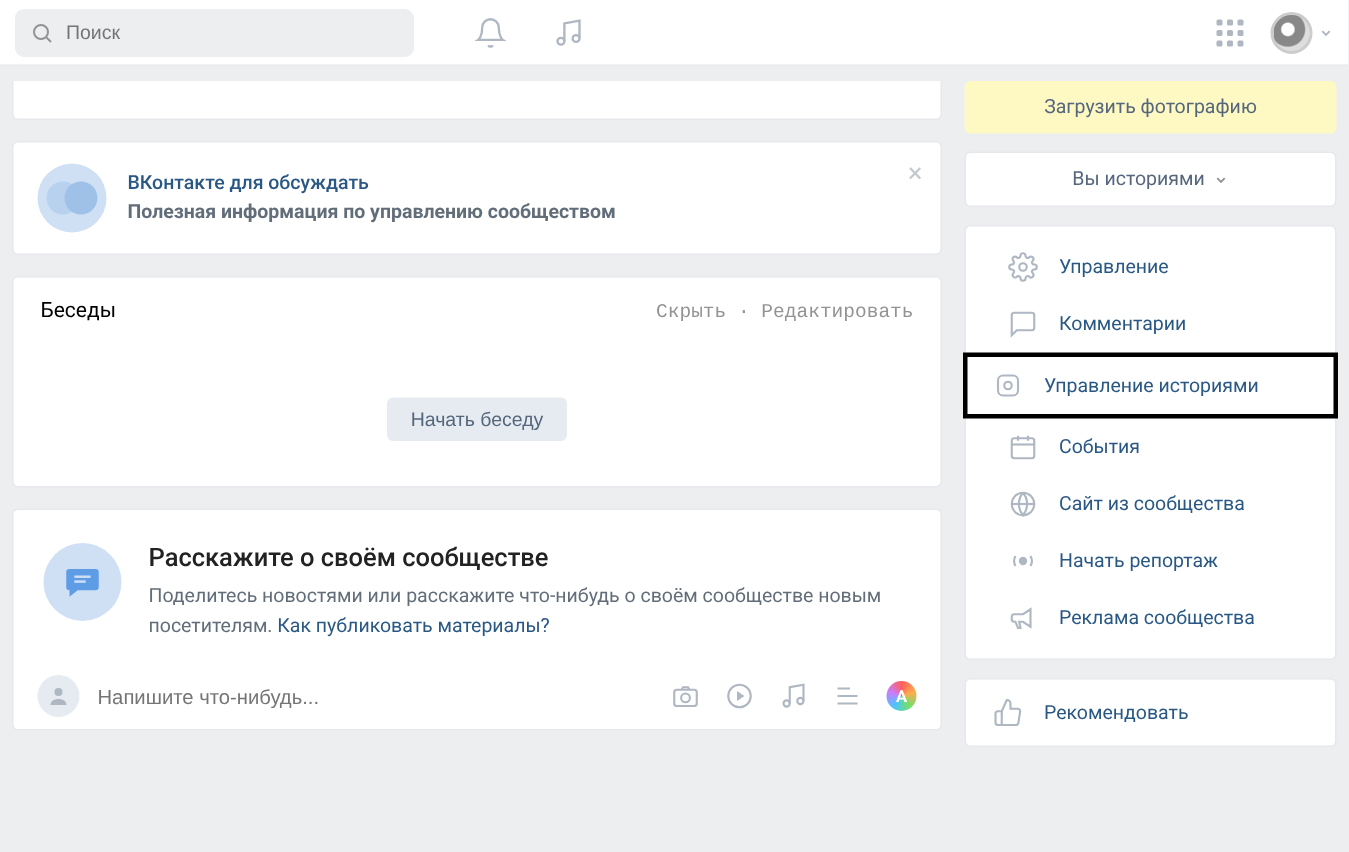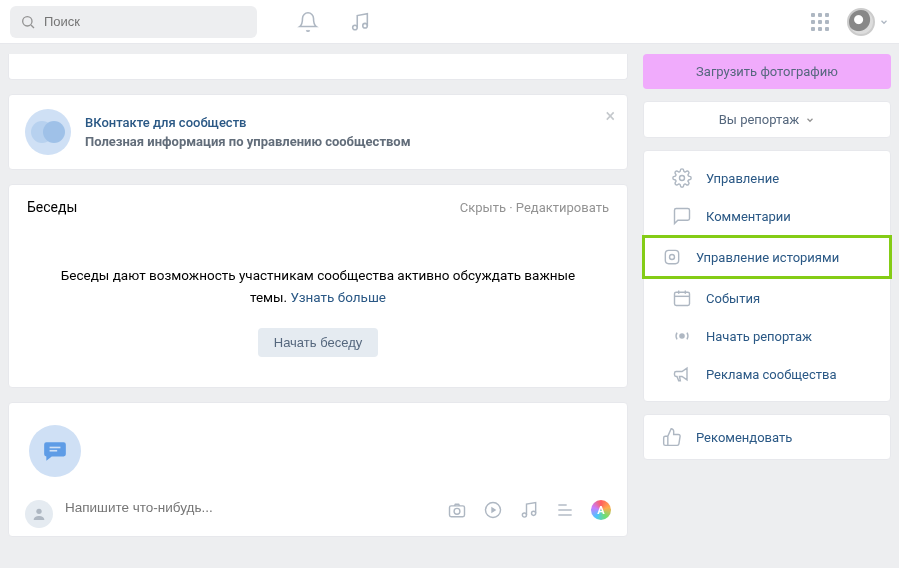--- a/index.html
+++ b/index.html
@@ -1,60 +1,60 @@
 <!DOCTYPE html>
 <html><head>
 <meta charset="utf-8">
 <style>
 * { box-sizing: border-box; margin: 0; padding: 0; }
 body { font-family: -apple-system, BlinkMacSystemFont, "Segoe UI", Roboto, Arial, sans-serif; background: #edeef0; color: #000; width: 899px; height: 568px; overflow: hidden; position: relative; }
 .topbar { display: flex; align-items: center; height: 44px; padding: 0 10px; background: #fff; border-bottom: 1px solid #e7e8ec; }
-.search { display: flex; align-items: center; background: #edeef0; border-radius: 6px; height: 32px; width: 247px; padding: 0 10px; color: #939393; }
+.search { display: flex; align-items: center; background: #edeef0; border-radius: 6px; height: 32px; width: 266px; padding: 0 10px; color: #939393; }
 .search svg { margin-right: 8px; flex-shrink: 0; }
 .search input { border: none; background: transparent; outline: none; font-size: 13px; color: #333; width: 100%; }
 .top-icons { display: flex; align-items: center; margin-left: 40px; gap: 30px; color: #aeb7c2; }
 .top-right { margin-left: auto; display: flex; align-items: center; gap: 18px; color: #aeb7c2; }
 .apps-icon { display: grid; grid-template-columns: repeat(3,4px); grid-template-rows: repeat(3,4px); gap: 3px; }
 .apps-icon span { width:4px; height:4px; background:#aeb7c2; border-radius:1px; }
 .avatar { width:28px; height:28px; border-radius:50%; background: radial-gradient(circle at 40% 40%, #fff 4px, #888 5px, #888 11px, #ddd 12px); border: 2px solid #ccc; }
 .layout { display:flex; gap: 15px; padding: 10px 8px 0 8px; }
 .col-main { width: 620px; display:flex; flex-direction:column; gap: 14px; }
 .col-side { flex: 1; display:flex; flex-direction:column; gap: 12px; }
 .card { background:#fff; border:1px solid #e7e8ec; border-radius:4px; }
 .promo { display:flex; align-items:center; padding: 14px 16px; position:relative; }
 .promo-icon { width:46px; height:46px; border-radius:50%; background:#cfe0f5; margin-right:14px; position:relative; flex-shrink:0; display:flex; align-items:center; justify-content:center; }
 .promo-icon::before { content:""; position:absolute; width:22px; height:22px; background:#b7d1ef; border-radius:50%; left:6px; top:12px; }
 .promo-icon::after { content:""; position:absolute; width:22px; height:22px; background:#9fc1e8; border-radius:50%; left:18px; top:12px; }
 .promo-title { color:#2a5885; font-size:13px; font-weight:500; margin-bottom:4px; }
 .promo-sub { color:#626d7a; font-size:13px;font-weight:bold; }
 .close-x { position:absolute; right:12px; top:10px; color:#c4c8cc; font-size:18px; cursor:pointer; }
 .conv-head { display:flex; align-items:center; padding: 14px 18px; border-bottom: none; }
 .conv-title { font-size:14px; color:#000; }
-.conv-actions { margin-left:auto; font-size:13px; color:#939393; }
+.conv-actions { margin-left:auto; font-size:13px; color:#939393;font-family:Liberation Mono, monospace; }
 .conv-actions span { cursor:pointer; }
 .conv-body { padding: 36px 40px 30px; text-align:center; }
 .conv-text { font-size:13.5px; color:#000; line-height:1.6; margin-bottom: 20px; }
 .link { color:#2a5885; cursor:pointer; }
 .btn-grey { display:inline-block; background:#e5ebf1; color:#55677d; font-size:13px; padding: 7px 16px; border-radius:4px; border:none; cursor:pointer; }
 .about { padding: 22px 20px 14px; display:flex; gap:18px; align-items:flex-start; }
 .about-icon { width:52px; height:52px; border-radius:50%; background:#cfe0f5; display:flex; align-items:center; justify-content:center; flex-shrink:0; }
 .about-icon svg { fill:#5e9ce6; }
 .about-title { font-size:17px; font-weight:500; color:#222; margin-bottom:6px; }
 .about-sub { font-size:13px; color:#626d7a; line-height:1.5; }
-.compose { display:flex; align-items:flex-start; padding: 8px 16px; gap:12px; border-top:1px solid transparent; }
+.compose { display:flex; align-items:center; padding: 8px 16px; gap:12px; border-top:1px solid transparent; }
 .compose-ava { width:28px; height:28px; border-radius:50%; background:#e5ebf1; display:flex; align-items:center; justify-content:center; color:#aeb7c2; flex-shrink:0; }
 .compose input { border:none; outline:none; font-size:13.5px; flex:1; color:#555; }
 .compose-icons { display:flex; gap:16px; color:#aeb7c2; align-items:center; }
 .colored-a { width:20px; height:20px; border-radius:50%; background: conic-gradient(#ff5e5e, #ffac4d, #6fe06f, #4dc4ff, #c77dff, #ff5e5e); display:flex; align-items:center; justify-content:center; color:#fff; font-size:11px; font-weight:bold; }
-.side-btn { background:#f0abfc; color:#55677d; font-size:13px; text-align:center; padding:10px 0; border-radius:4px; cursor:pointer; }
+.side-btn { background:#fef9c3; color:#55677d; font-size:13px; text-align:center; padding:10px 0; border-radius:4px; cursor:pointer; }
 .side-btn.light { background:#fff; border:1px solid #e7e8ec; display:flex; align-items:center; justify-content:center; gap:6px; }
 .menu-card { padding: 8px 0; }
 .menu-item { display:flex; align-items:center; gap:14px; padding: 9px 28px; font-size:13px; color:#2a5885; cursor:pointer; }
 .menu-item svg { color:#aeb7c2; flex-shrink:0; }
-.menu-item.highlighted { border: 3px solid #84cc16; margin: 0 -2px; padding: 9px 17px; }
+.menu-item.highlighted { border: 3px solid #000000; margin: 0 -2px; padding: 9px 17px; }
 .rec-item { display:flex; align-items:center; gap:14px; padding: 12px 18px; font-size:13px; color:#2a5885; cursor:pointer; }
 .card.top-cut { border-top:none; border-top-left-radius:0; border-top-right-radius:0; }
 .sep { color:#939393; }
 </style>
 </head>
 <body>
 
 <div class="topbar">
   <div class="search">
     <svg width="16" height="16" viewBox="0 0 24 24" fill="none" stroke="#939393" stroke-width="2">
@@ -96,48 +96,51 @@
 </div>
 
 <div class="layout">
   <div class="col-main">
 
     <div class="card top-cut" style="height:26px;"></div>
 
     <div class="card promo">
       <div class="promo-icon"></div>
       <div>
-        <div class="promo-title">ВКонтакте для сообществ</div>
+        <div class="promo-title">ВКонтакте для обсуждать</div>
         <div class="promo-sub">Полезная информация по управлению сообществом</div>
       </div>
       <div class="close-x">×</div>
     </div>
 
     <div class="card">
       <div class="conv-head">
         <div class="conv-title">Беседы</div>
         <div class="conv-actions">
           <span>Скрыть</span><span class="sep"> · </span><span>Редактировать</span>
         </div>
       </div>
       <div class="conv-body">
-        <div class="conv-text"><span>Беседы дают возможность участникам сообщества активно обсуждать важные темы. </span><span class="link">Узнать больше</span></div>
         <button class="btn-grey">Начать беседу</button>
       </div>
     </div>
 
     <div class="card">
       <div class="about">
         <div class="about-icon">
           <svg width="26" height="26" viewBox="0 0 24 24">
               <path d="M4 4h16a2 2 0 0 1 2 2v9a2 2 0 0 1-2 2H9l-5 4v-4a2 2 0 0 1-2-2V6a2 2 0 0 1 2-2z" fill="#5e9ce6"></path>
               <rect x="7" y="8" width="10" height="1.5" fill="#cfe0f5"></rect>
               <rect x="7" y="11" width="7" height="1.5" fill="#cfe0f5"></rect>
             </svg>
         </div>
+        <div>
+          <div class="about-title">Расскажите о своём сообществе</div>
+          <div class="about-sub"><span>Поделитесь новостями или расскажите что-нибудь о своём сообществе новым посетителям. </span><span class="link">Как публиковать материалы?</span></div>
+        </div>
       </div>
       <div class="compose">
         <div class="compose-ava">
           <svg width="16" height="16" viewBox="0 0 24 24" fill="#aeb7c2">
               <circle cx="12" cy="8" r="4"></circle>
               <path d="M4 21c0-4 4-6 8-6s8 2 8 6"></path>
             </svg>
         </div>
         <input placeholder="Напишите что-нибудь..." style="">
         <div class="compose-icons">
@@ -163,21 +166,21 @@
           <div class="colored-a">A</div>
         </div>
       </div>
     </div>
 
   </div>
 
   <div class="col-side">
     <div class="side-btn">Загрузить фотографию</div>
     <div class="side-btn light">
-      <span>Вы репортаж</span>
+      <span>Вы историями</span>
       <svg width="10" height="10" viewBox="0 0 24 24" fill="none" stroke="#939393" stroke-width="3">
           <polyline points="6 9 12 15 18 9"></polyline>
         </svg>
     </div>
 
     <div class="card menu-card">
       <div class="menu-item">
         <svg width="20" height="20" viewBox="0 0 24 24" fill="none" stroke="currentColor" stroke-width="1.7">
             <circle cx="12" cy="12" r="3"></circle>
             <path d="M19.4 15a1.7 1.7 0 0 0 .34 1.87l.06.06a2 2 0 1 1-2.83 2.83l-.06-.06a1.7 1.7 0 0 0-1.87-.34 1.7 1.7 0 0 0-1 1.55V21a2 2 0 1 1-4 0v-.09a1.7 1.7 0 0 0-1-1.55 1.7 1.7 0 0 0-1.87.34l-.06.06a2 2 0 1 1-2.83-2.83l.06-.06a1.7 1.7 0 0 0 .34-1.87 1.7 1.7 0 0 0-1.55-1H3a2 2 0 1 1 0-4h.09a1.7 1.7 0 0 0 1.55-1 1.7 1.7 0 0 0-.34-1.87l-.06-.06a2 2 0 1 1 2.83-2.83l.06.06a1.7 1.7 0 0 0 1.87.34h0a1.7 1.7 0 0 0 1-1.55V3a2 2 0 1 1 4 0v.09a1.7 1.7 0 0 0 1 1.55h0a1.7 1.7 0 0 0 1.87-.34l.06-.06a2 2 0 1 1 2.83 2.83l-.06.06a1.7 1.7 0 0 0-.34 1.87v0a1.7 1.7 0 0 0 1.55 1H21a2 2 0 1 1 0 4h-.09a1.7 1.7 0 0 0-1.55 1z"></path>
@@ -198,20 +201,28 @@
         <span>Управление историями</span>
       </div>
       <div class="menu-item">
         <svg width="20" height="20" viewBox="0 0 24 24" fill="none" stroke="currentColor" stroke-width="1.7">
             <rect x="3" y="5" width="18" height="16" rx="2"></rect>
             <line x1="3" y1="10" x2="21" y2="10"></line>
             <line x1="8" y1="3" x2="8" y2="7"></line>
             <line x1="16" y1="3" x2="16" y2="7"></line>
           </svg>
         <span>События</span>
+      </div>
+      <div class="menu-item">
+        <svg width="20" height="20" viewBox="0 0 24 24" fill="none" stroke="currentColor" stroke-width="1.7">
+            <circle cx="12" cy="12" r="9"></circle>
+            <line x1="3" y1="12" x2="21" y2="12"></line>
+            <path d="M12 3a14 14 0 0 1 0 18a14 14 0 0 1 0-18"></path>
+          </svg>
+        <span>Сайт из сообщества</span>
       </div>
       <div class="menu-item">
         <svg width="20" height="20" viewBox="0 0 24 24" fill="none" stroke="currentColor" stroke-width="1.7">
             <circle cx="12" cy="12" r="2.5" fill="currentColor"></circle>
             <path d="M6 8a8 8 0 0 0 0 8"></path>
             <path d="M18 8a8 8 0 0 1 0 8"></path>
           </svg>
         <span>Начать репортаж</span>
       </div>
       <div class="menu-item">

